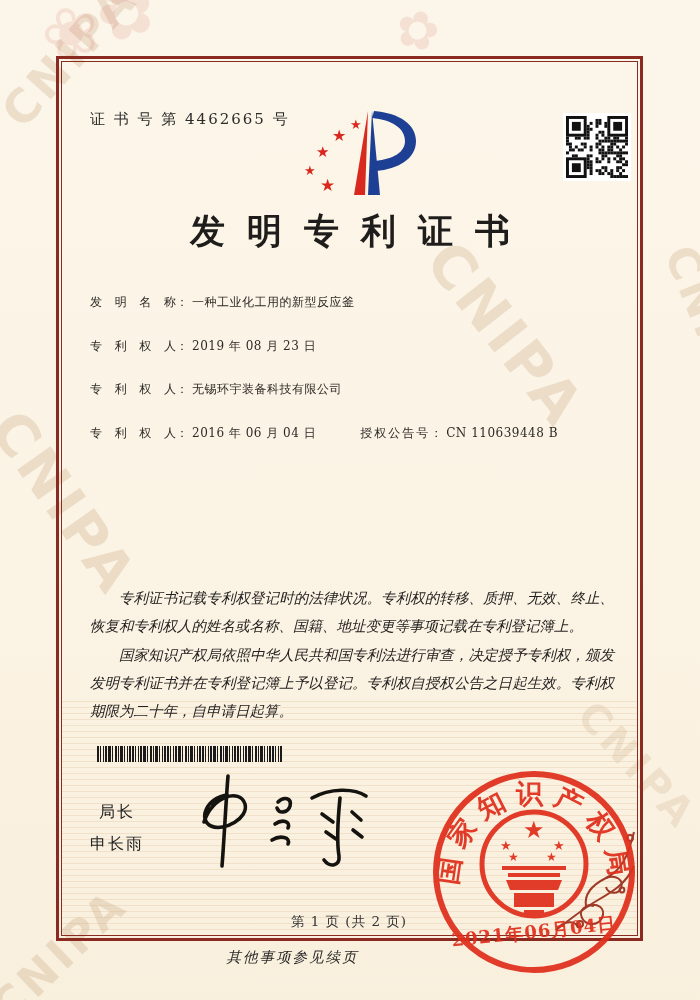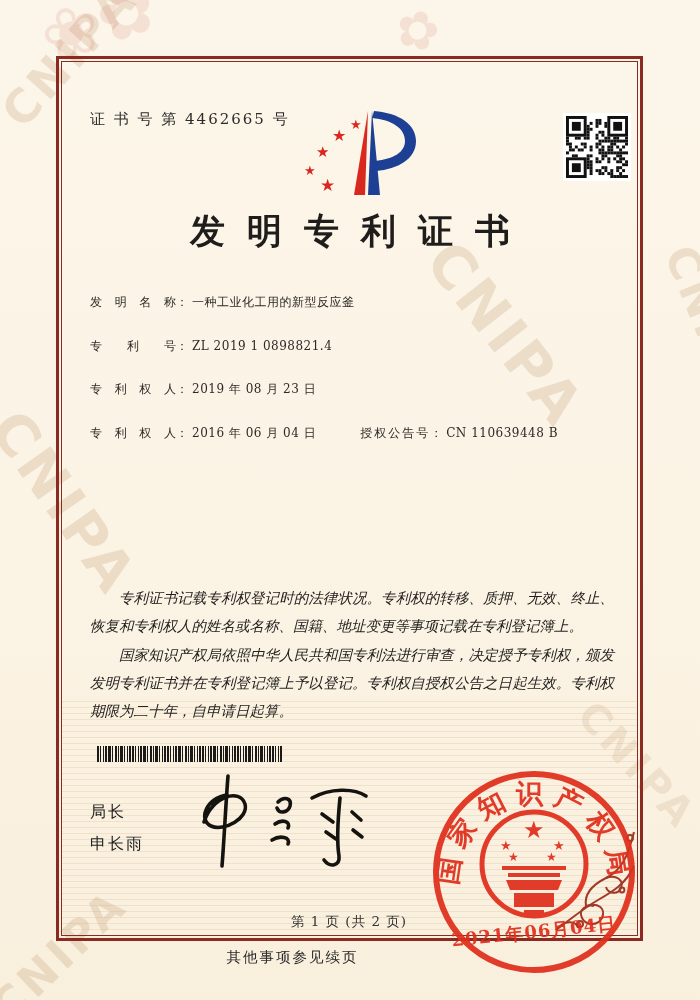--- a/index.html
+++ b/index.html
@@ -69,35 +69,35 @@
   .paragraphs {
     position:absolute; left:90px; top:584px; width:524px;
     font-size:14.5px; line-height:1.95; text-align:justify;
     font-style:italic; color:#242220;
   }
   .paragraphs p { text-indent:2em; }
 
   .barcode { position:absolute; left:97px; top:746px; }
 
   .officer { position:absolute; left:90px; top:802px; font-size:16px; letter-spacing:2px; color:#222; }
-  .officer div { margin-bottom:11px; }
+  .officer div { margin-bottom:11px;text-align:center; }
 
   .signature { position:absolute; left:182px; top:770px; }
 
   .seal { position:absolute; left:428px; top:766px; width:212px; height:212px; opacity:0.93; }
 
   .flourish { position:absolute; left:536px; top:826px; }
 
   .page-info {
     position:absolute; left:0; top:913px; width:698px; text-align:center;
     font-size:13.5px; letter-spacing:1px; color:#333;
   }
   .footer-note {
     position:absolute; left:0; top:948px; width:585px; text-align:center;
-    font-size:14.5px; letter-spacing:2px; color:#2a2a2a;
+    font-size:14.5px; font-style:italic; letter-spacing:2px; color:#2a2a2a;
   }
 </style>
 </head>
 <body>
 
 <div class="page">
 
   <span class="wm" style="left:-18px; top:28px; font-size:46px; transform:rotate(-48deg);">CNIPA</span>
   <span class="wm" style="left:398px; top:300px; font-size:58px; transform:rotate(52deg);">CNIPA</span>
   <span class="wm" style="left:-40px; top:470px; font-size:56px; transform:rotate(55deg);">CNIPA</span>
@@ -273,24 +273,24 @@
       </svg>
   </div>
 
   <div class="title">发明专利证书</div>
 
   <div class="fields">
     <div class="field-row">
       <span class="f-label">发明名称</span><span class="f-colon">：</span><span class="f-value">一种工业化工用的新型反应釜</span>
     </div>
     <div class="field-row">
-      <span class="f-label">专利号</span><span class="f-colon">：</span><span class="f-value">ZL 2019 1 0898821.4</span>
+      <span class="f-label">专利权人</span><span class="f-colon">：</span><span class="f-value">2019 年 08 月 23 日</span>
     </div>
     <div class="field-row">
-      <span class="f-label">专利权人</span><span class="f-colon">：</span><span class="f-value">2019 年 08 月 23 日</span>
+      <span class="f-label">专利权人</span><span class="f-colon">：</span><span class="f-value">无锡环宇装备科技有限公司</span>
     </div>
     <div class="field-row grant-row">
       <span>
         <span class="f-label">专利权人</span><span class="f-colon">：</span><span class="f-value">2016 年 06 月 04 日</span>
       </span>
       <span class="grant-pair2">
         <span class="f-label">授权公告号</span><span class="f-colon">：</span><span class="f-value">CN 110639448 B</span>
       </span>
     </div>
   </div>

